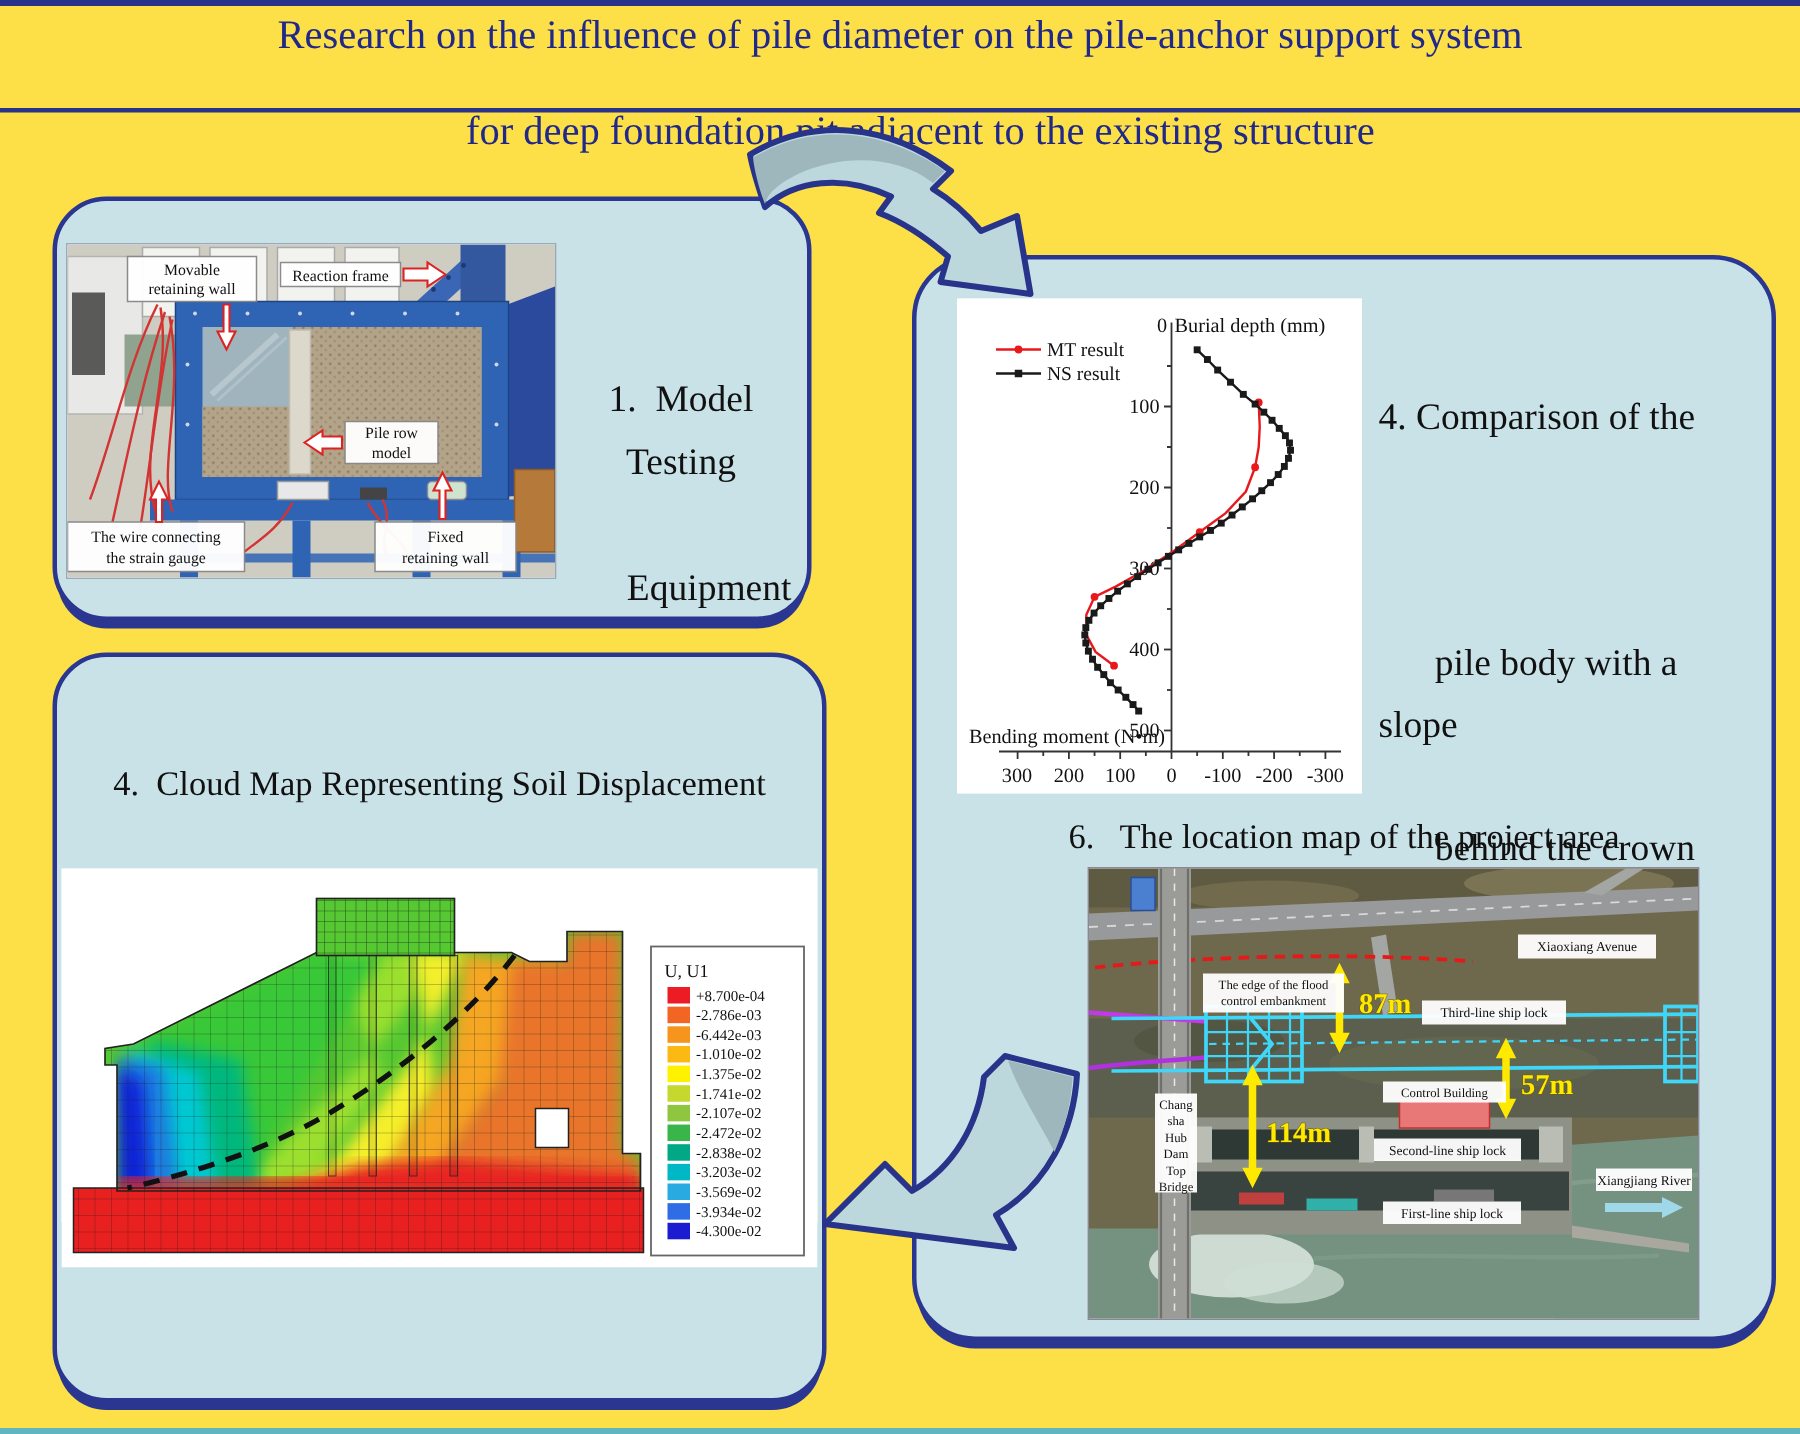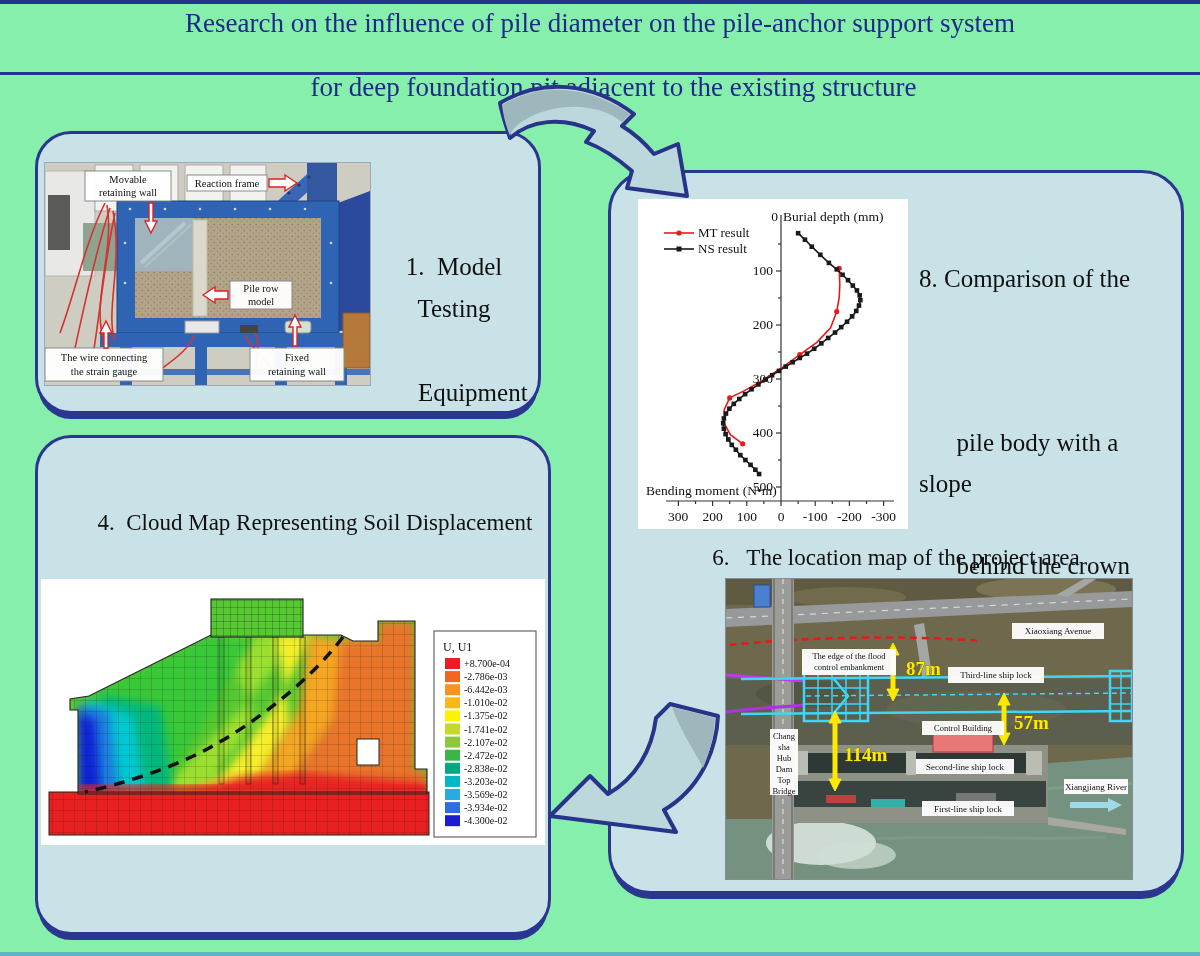--- a/index.html
+++ b/index.html
@@ -1,34 +1,34 @@
 <!DOCTYPE html>
 <html><head>
 <meta charset="utf-8">
 <style>
   html,body{margin:0;padding:0;}
-  .page{position:relative;width:1200px;height:956px;background:#86efac;overflow:hidden;
+  .page{position:relative;width:1200px;height:956px;background:#fde047;overflow:hidden;
         font-family:"Liberation Serif",serif;}
   .topstrip{position:absolute;left:0;top:0;width:1200px;height:4px;background:#28338a;}
   .botstrip{position:absolute;left:0;top:952px;width:1200px;height:4px;background:#5fb6c1;}
   .title{position:absolute;left:0;top:7px;width:1200px;text-align:center;color:#20298a;
          font-size:27px;line-height:32px;white-space:pre-wrap;}
   .rule{position:absolute;left:0;top:72px;width:1200px;height:3px;background:#28338a;}
   .panel{position:absolute;background:#c9e2e8;border:3.5px solid #2a3690;border-radius:36px;
          box-shadow:0 8px 0 -3px #2a3690;}
   #panel-1{left:35px;top:95px;width:500px;height:277px;margin-top:36px;}
   #panel-4{left:35px;top:435px;width:510px;height:494px;}
   #panel-right{left:608px;top:170px;width:570px;height:718px;border-radius:42px;}
   .caption{color:#111;white-space:pre-wrap;}
   #caption-1{position:absolute;left:335px;top:112px;width:162px;text-align:center;
              font-size:25px;line-height:42px;}
   #caption-2{position:absolute;left:308px;top:85px;width:250px;font-size:25px;line-height:41px;}
   #caption-3{position:absolute;left:0;top:372px;width:570px;text-align:center;font-size:23px;}
   #caption-4{position:absolute;left:0;top:66px;width:510px;text-align:center;
-             font-size:23px;line-height:37px;padding-left:22px;}
+             font-size:23px;line-height:37px;}
   .imgwrap{position:absolute;background:#fff;}
   svg text{font-family:"Liberation Serif",serif;}
   .ph-label{font-size:10.5px;fill:#111;}
   .ph-box{fill:#ffffff;opacity:.96;}
   .ch-tick{font-size:13.5px;fill:#111;}
   .ch-leg{font-size:13px;fill:#111;}
   .ch-axlab{font-size:13.5px;fill:#111;}
   .cl-val{font-size:10px;fill:#111;}
   .cl-title{font-size:12px;fill:#111;}
   .mp-label{font-size:9px;fill:#111;}
@@ -341,21 +341,21 @@
             <rect x="91.452" y="243.58" width="4.6" height="4.6" fill="#1a1a1a"></rect>
             <rect x="95.556" y="248.44" width="4.6" height="4.6" fill="#1a1a1a"></rect>
             <rect x="100.002" y="253.83999999999997" width="4.6" height="4.6" fill="#1a1a1a"></rect>
             <rect x="105.13199999999999" y="258.7" width="4.6" height="4.6" fill="#1a1a1a"></rect>
             <rect x="110.262" y="263.56" width="4.6" height="4.6" fill="#1a1a1a"></rect>
             <rect x="115.05" y="268.42" width="4.6" height="4.6" fill="#1a1a1a"></rect>
             <rect x="118.812" y="272.74" width="4.6" height="4.6" fill="#1a1a1a"></rect>
           </g>
       </svg>
     </div>
-    <div class="caption" id="caption-2"><span>8. Comparison of the</span><br>
+    <div class="caption" id="caption-2"><span>4. Comparison of the</span><br>
       <br>
       <span>pile body with a slope</span><br>
       <span>behind the crown beam</span></div>
     <div class="caption" id="caption-3">6.   The location map of the project area</div>
 
     <div class="imgwrap" style="left:114px;top:405px;width:406px;height:300px;border:1px solid #889;">
       <svg width="406" height="300" viewBox="0 0 406 300">
         <g>
           <rect x="0" y="0" width="406" height="300" fill="#6e684d"></rect>
           <rect x="0" y="0" width="406" height="26" fill="#5f5a42"></rect>

